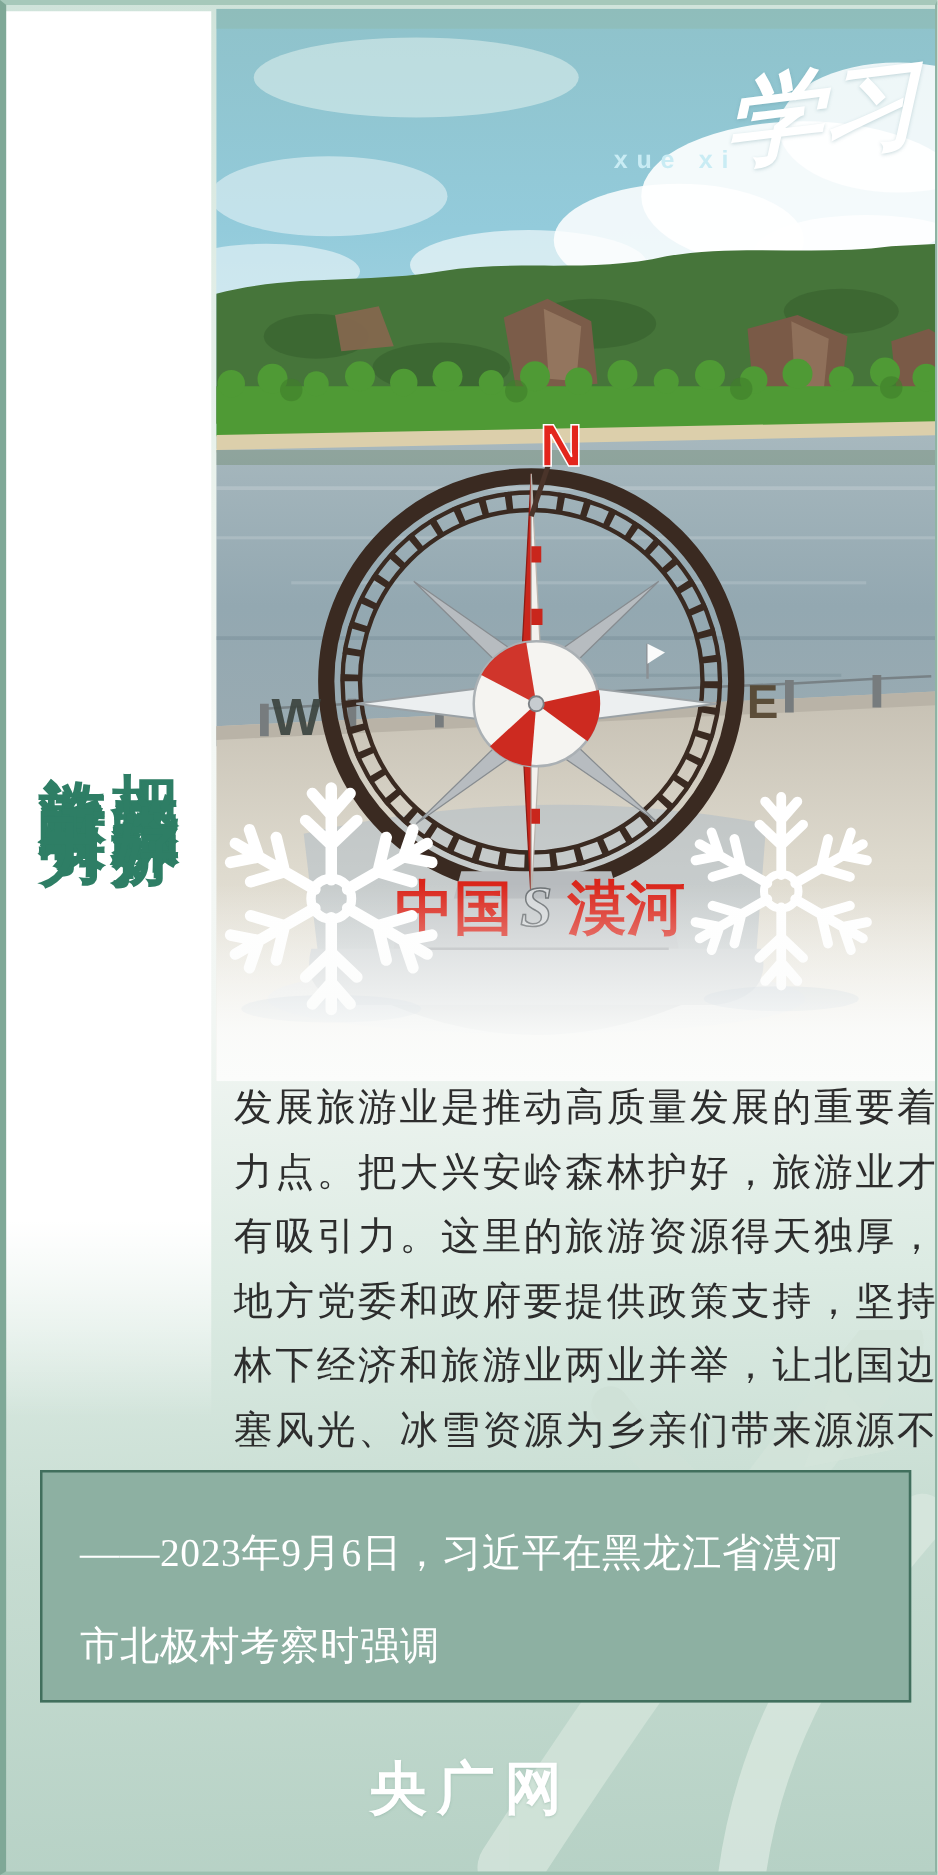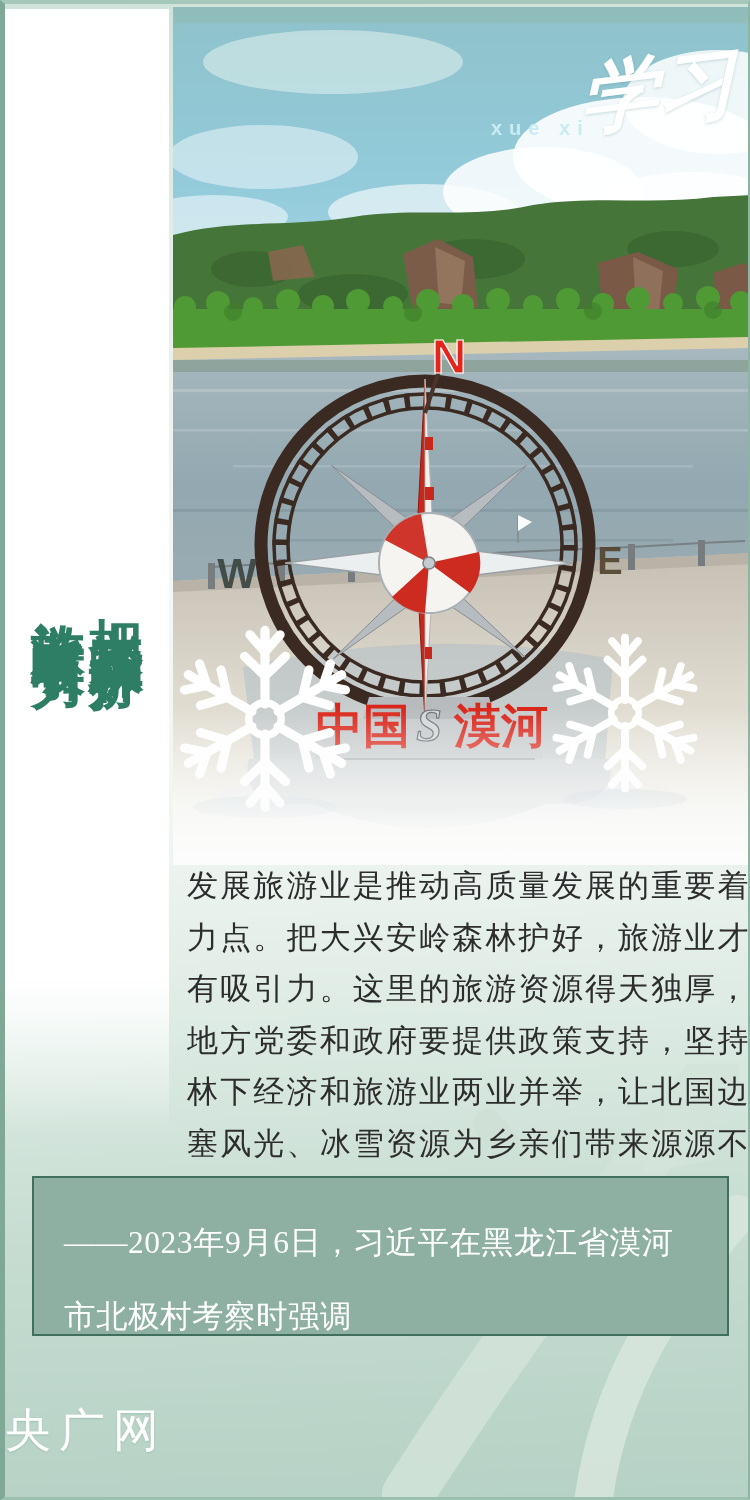--- a/index.html
+++ b/index.html
@@ -31,29 +31,29 @@
   .logo-sub{position:absolute;left:3px;top:52px;font-family:Liberation Sans, sans-serif;font-weight:700;font-size:20px;letter-spacing:7px;color:#c9ecf4;text-align:right;}
   .logo-script{position:absolute;left:92px;top:-26px;font-size:78px;font-weight:700;font-style:italic;transform:rotate(-7deg) skewX(-6deg);text-shadow:0 1px 3px rgba(90,140,150,.3);}
   
   .body-text{
     position:absolute;left:182px;top:856px;width:562px;z-index:2;
     font-size:31px;line-height:51.5px;letter-spacing:0.5px;color:#2d2d2d;
     text-align:justify;text-justify:inter-ideograph;
   }
   
   .quote-box{
-    position:absolute;left:27px;top:1172px;width:697px;height:160px;z-index:2;box-sizing:border-box;
+    position:absolute;left:27px;top:1172px;width:697px;height:186px;z-index:2;box-sizing:border-box;
     background:#8db0a2;border:2px solid #416f5d;
     padding:28px 34px 0 30px;
   }
   .quote-text{margin:0;color:#ffffff;font-size:31.5px;line-height:74px;letter-spacing:0.5px;}
   
   .footer-logo{
-    position:absolute;left:0;top:1396px;width:100%;z-index:2;text-align:left;
-    color:#ffffff;font-family:"Liberation Sans",sans-serif;font-weight:400;
+    position:absolute;left:0;top:1396px;width:100%;z-index:2;text-align:center;
+    color:#ffffff;font-family:"Liberation Sans",sans-serif;font-weight:700;
     font-size:46px;letter-spacing:8px;text-shadow:0 1px 2px rgba(120,160,145,.4);
   }
 </style>
 </head>
 <body>
 
 <div class="page">
 
   <svg class="watermark" viewBox="0 0 380 440" width="380" height="440">
     <g fill="none" stroke="#d3e4da" stroke-linecap="round" opacity="0.85">

